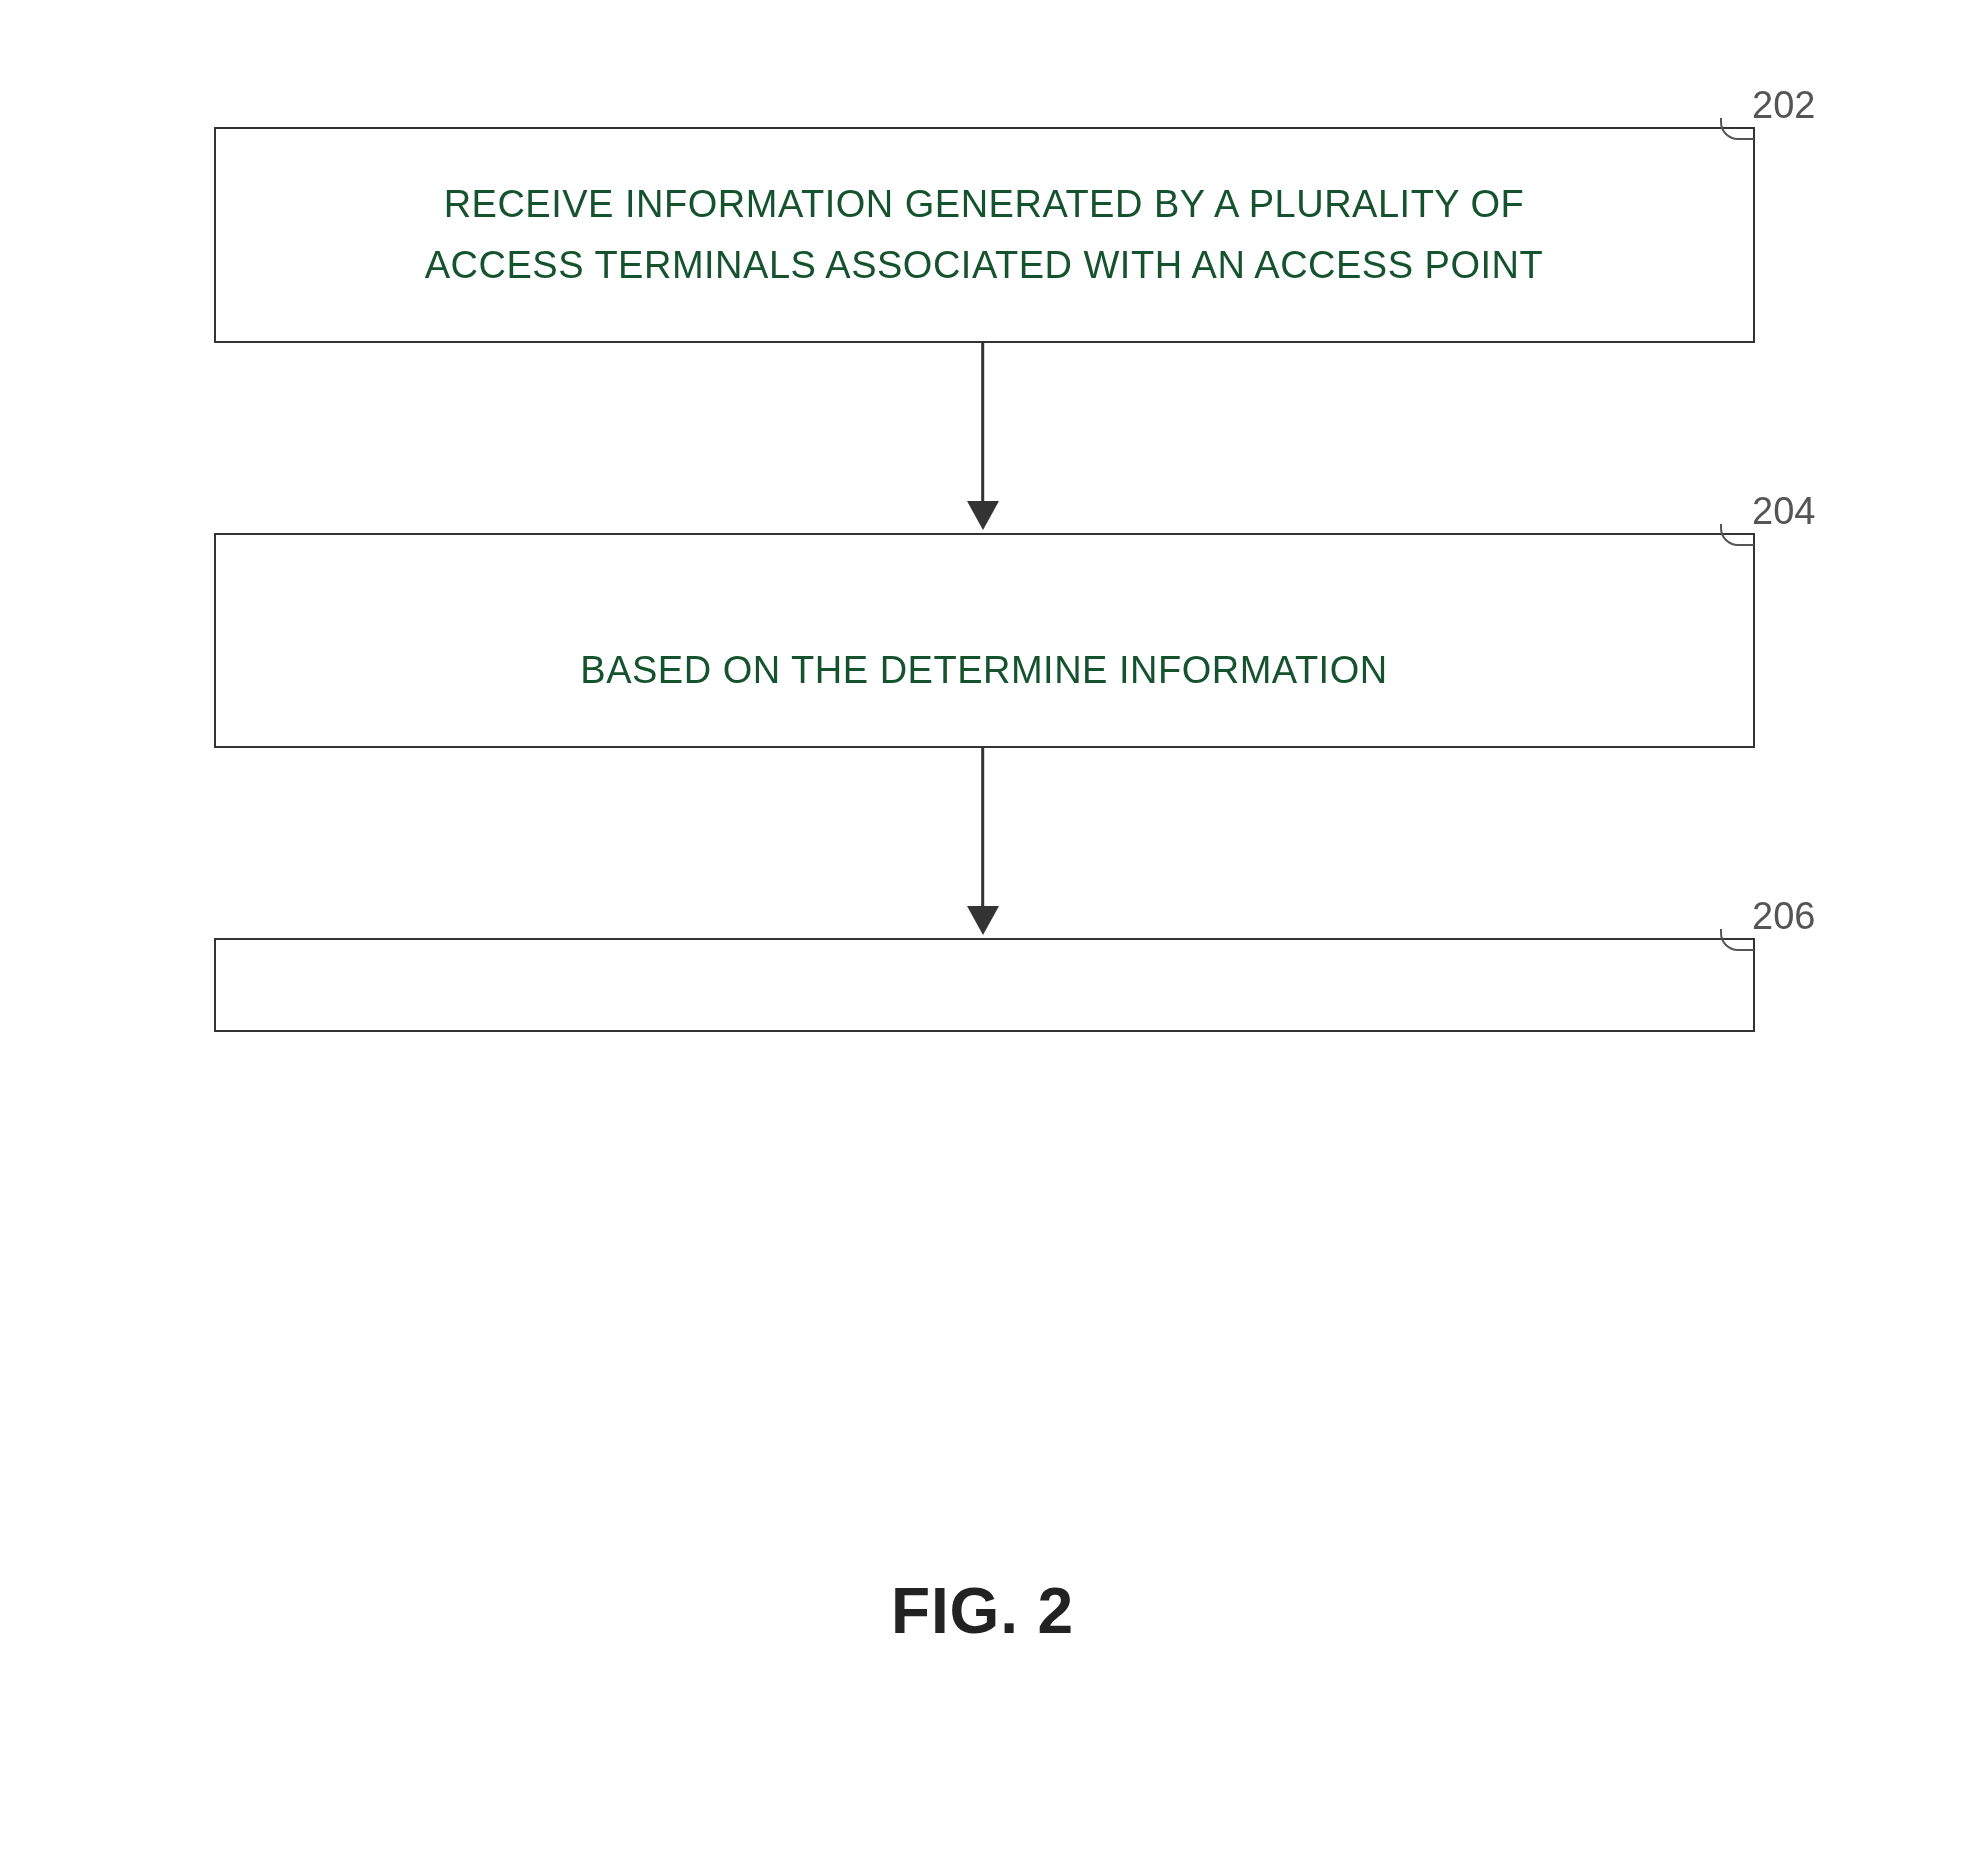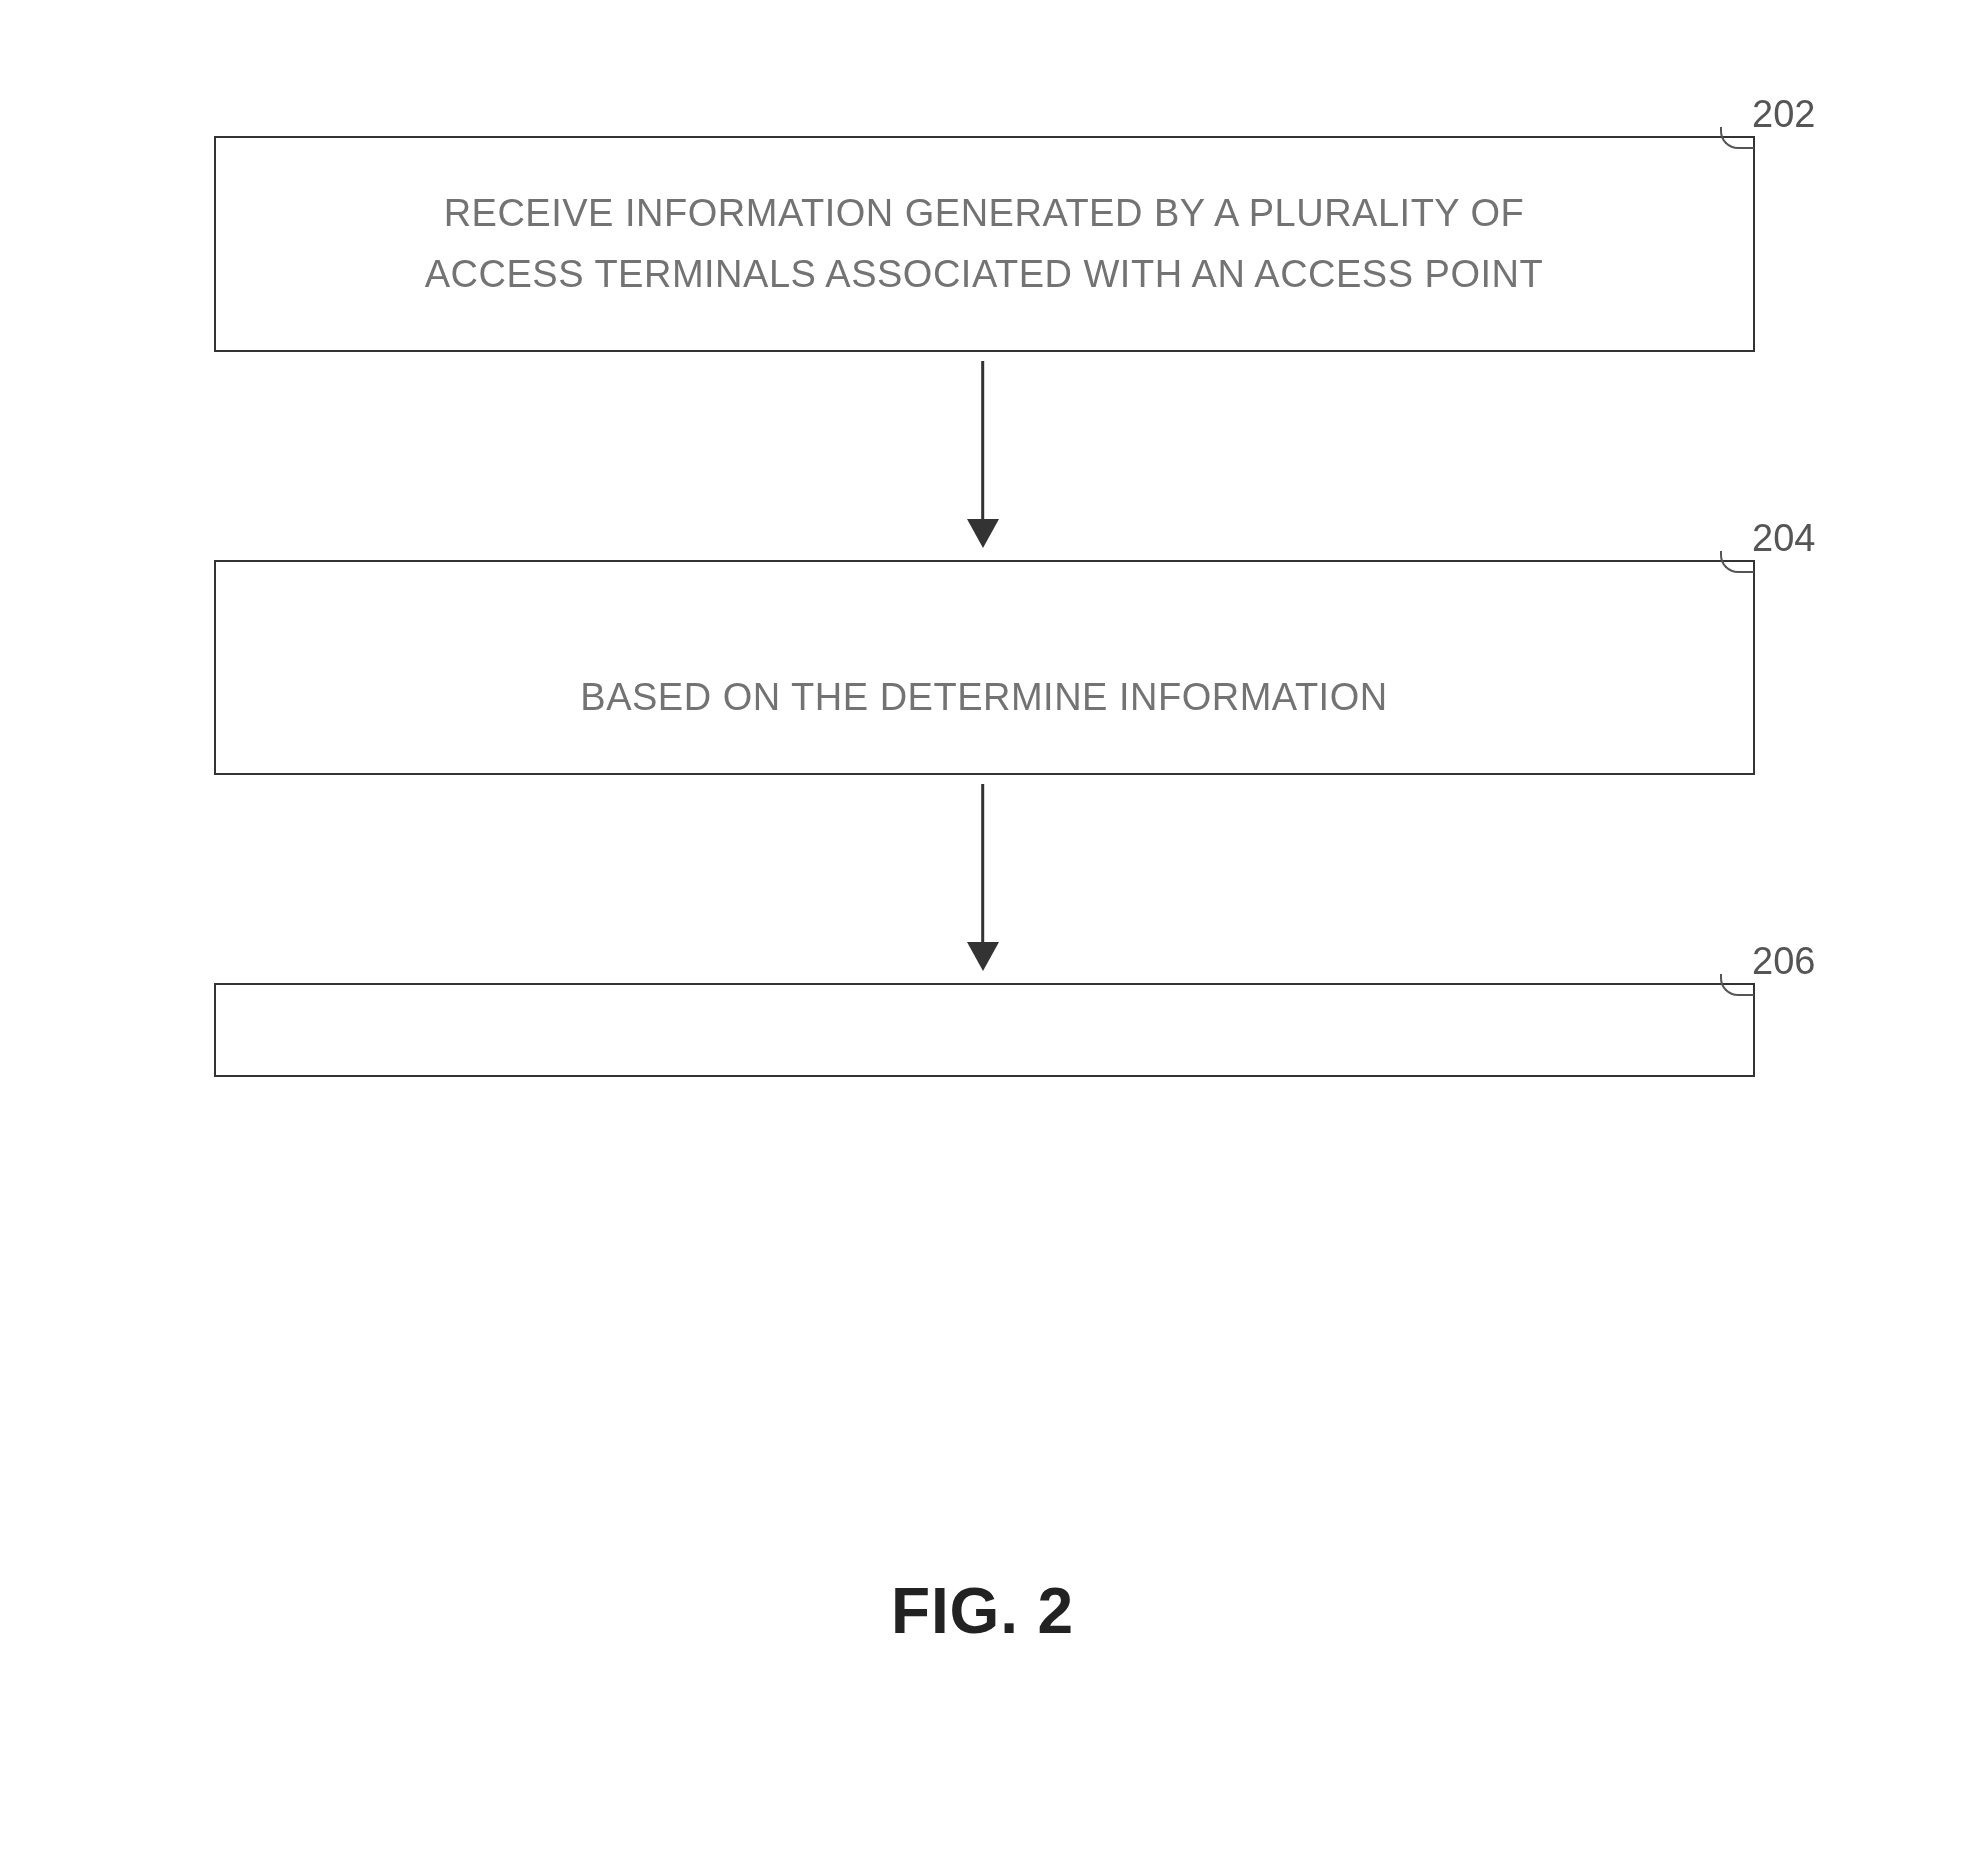--- a/index.html
+++ b/index.html
@@ -14,29 +14,29 @@
     .flowchart {
       position: absolute;
       left: 50%;
       top: 127px;
       transform: translateX(-50%);
       width: 1538px;
     }
     .box {
       border: 2.7px solid #333;
       width: 1465px;
-      margin: 9px auto;
+      margin: 0 auto;
       padding: 45px 36px;
       text-align: center;
       position: relative;
       background: white;
     }
     .box-text {
       font-size: 38px;
-      color: #737373;
+      color: #14532d;
       letter-spacing: 0.5px;
       line-height: 1.6;
     }
     .label {
       position: absolute;
       top: -45px;
       right: -63px;
       font-size: 38px;
       color: #555;
     }

